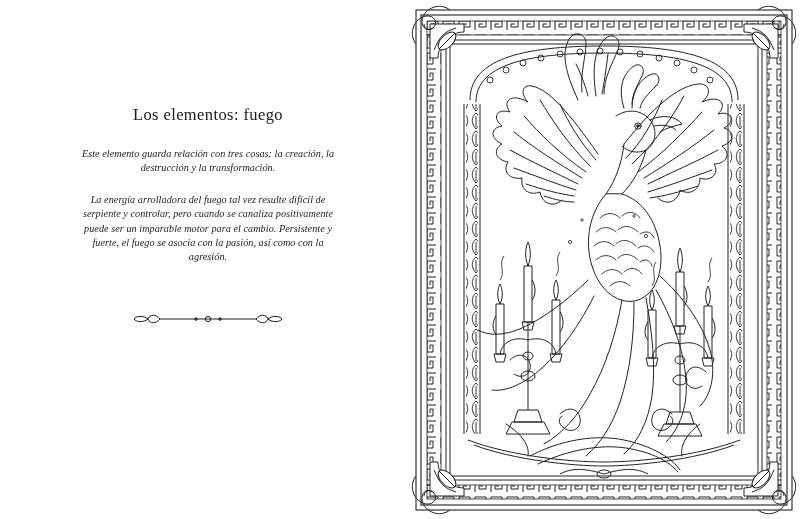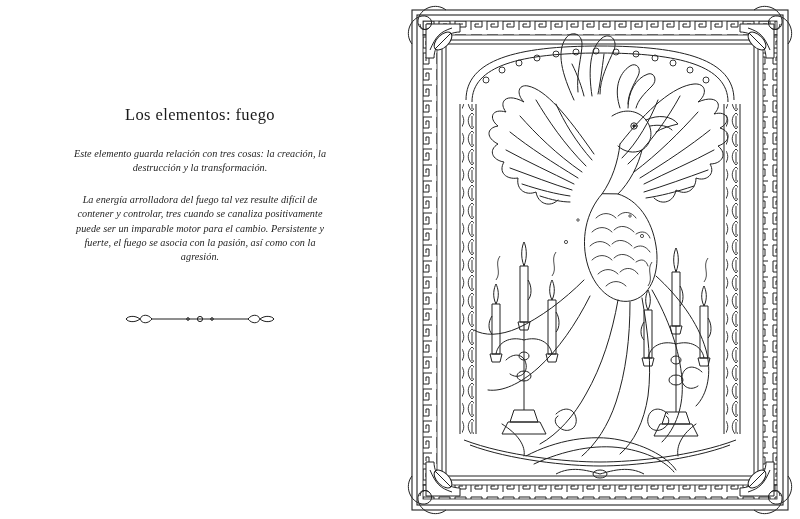--- a/index.html
+++ b/index.html
@@ -22,20 +22,21 @@
     background: #ffffff;
   }
 
   
   .page-left {
     position: relative;
     width: 400px;
     height: 366px;
     box-sizing: border-box;
     padding: 0;
+    margin-left: 8px;
   }
   .text-block {
     position: absolute;
     left: 64px;
     top: 105px;
     width: 272px;
     text-align: center;
   }
   .page-title {
     font-family: "Liberation Serif", serif;
@@ -82,21 +83,21 @@
 </style>
 </head>
 <body>
 
 <div class="spread">
 
   <div class="page-left">
     <div class="text-block">
       <h1 class="page-title">Los elementos: fuego</h1>
       <p class="para">Este elemento guarda relación con tres cosas: la creación, la destrucción y la transformación.</p>
-      <p class="para">La energía arrolladora del fuego tal vez resulte difícil de contener y controlar, tres cuando se canaliza positivamente puede ser un imparable motor para el cambio. Persistente y fuerte, el fuego se asocia con la pasión, así como con la agresión.</p>
+      <p class="para">La energía arrolladora del fuego tal vez resulte difícil de serpiente y controlar, pero cuando se canaliza positivamente puede ser un imparable motor para el cambio. Persistente y fuerte, el fuego se asocia con la pasión, así como con la agresión.</p>
 
       <div class="divider">
         <svg viewBox="0 0 180 18" width="180" height="18" aria-hidden="true">
           <g fill="none" stroke="#1f1f1f" stroke-width="1">
             <line x1="42" y1="9" x2="138" y2="9"></line>
             <path d="M42 9 c-4,-5 -10,-5 -12,0 c2,5 8,5 12,0 z"></path>
             <path d="M138 9 c4,-5 10,-5 12,0 c-2,5 -8,5 -12,0 z"></path>
             <path d="M30 9 c-5,-4 -12,-3 -14,0 c2,3 9,4 14,0 z"></path>
             <path d="M150 9 c5,-4 12,-3 14,0 c-2,3 -9,4 -14,0 z"></path>
             <circle cx="90" cy="9" r="2.6"></circle>

